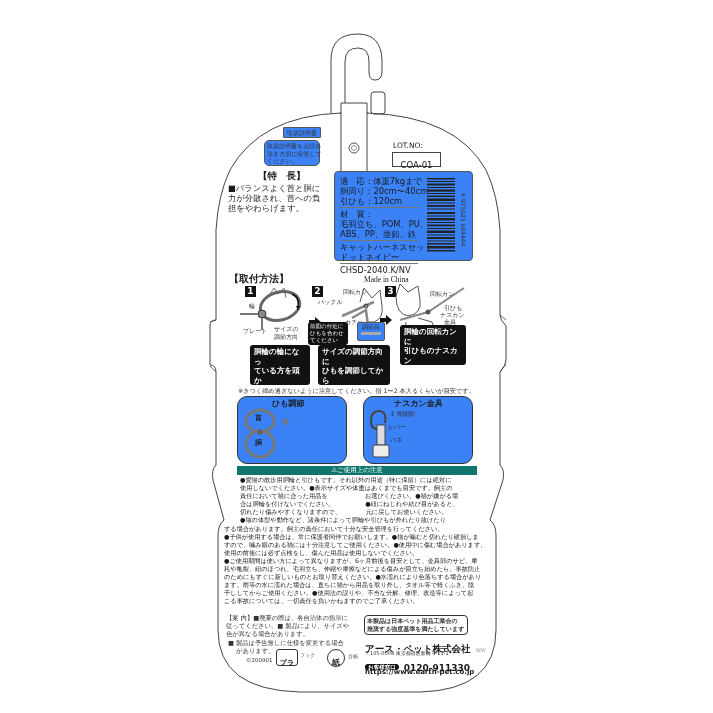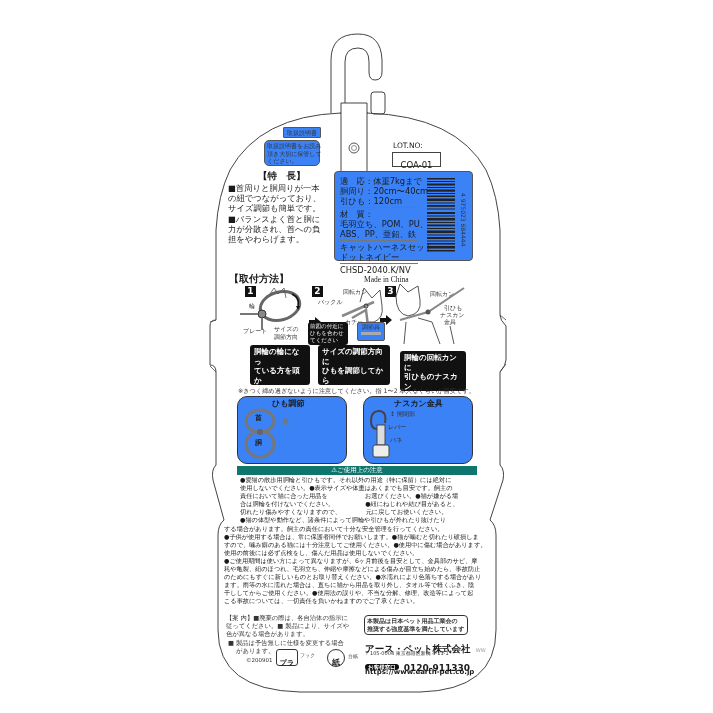--- a/index.html
+++ b/index.html
@@ -52,21 +52,20 @@
   <div class="tiny">ください。</div>
 </div>
 
 <div class="abs t" style="left:393px;top:141px;font-size:7.5px;">LOT.NO:</div>
 <div class="abs" style="left:392px;top:152px;width:47px;height:13px;border:1px solid #444;text-align:center;">
   <span class="t" style="font-size:8.5px;line-height:13px;">COA-01</span>
 </div>
 
 <div class="abs heading" style="left:258px;top:170px;font-size:9.5px;">【特　長】</div>
 <div class="abs" style="left:228px;top:183px;width:100px;">
-  <div class="feat-item" style="margin-bottom:1px;">■首周りと胴周りが一本の紐でつながっており、サイズ調節も簡単です。</div>
   <div class="feat-item">■バランスよく首と胴に力が分散され、首への負担をやわらげます。</div>
 </div>
 
 <div class="abs box" style="left:334px;top:171px;width:139px;height:90px;border-radius:4px;padding:4px 5px;box-sizing:border-box;">
   <div style="width:78px;">
     <div class="spec-row">適　応：体重7kgまで</div>
     <div class="spec-row">胴周り：20cm〜40cm</div>
     <div class="spec-row">引ひも：120cm</div>
     <div class="sep"></div>
     <div class="spec-row">材　質：</div>
@@ -178,21 +177,21 @@
   <div>ている方を頭か</div>
   <div>ら首の少し下ま</div>
   <div>で通します。</div>
 </div>
 <div class="abs blackbox" style="left:318px;top:345px;width:72px;height:40px;">
   <div>サイズの調節方向に</div>
   <div>ひもを調節してから</div>
   <div>調節具で調節し</div>
   <div>バックルを留めます。</div>
 </div>
-<div class="abs blackbox" style="left:400px;top:351px;width:66px;height:40px;">
+<div class="abs blackbox" style="left:400px;top:325px;width:66px;height:40px;">
   <div>胴輪の回転カンに</div>
   <div>引ひものナスカン</div>
   <div>金具を確実に取付</div>
   <div>けます。</div>
 </div>
 
 <div class="abs tiny" style="left:238px;top:387px;font-size:6.2px;">※きつく締め過ぎないように注意してください。指 1〜2 本入るくらいが目安です。</div>
 
 <div class="abs box" style="left:237px;top:396px;width:108px;height:66px;border-radius:10px;border-color:#333;">
   <div class="abs" style="left:34px;top:1px;font-size:8px;font-weight:bold;">ひも調節</div>

